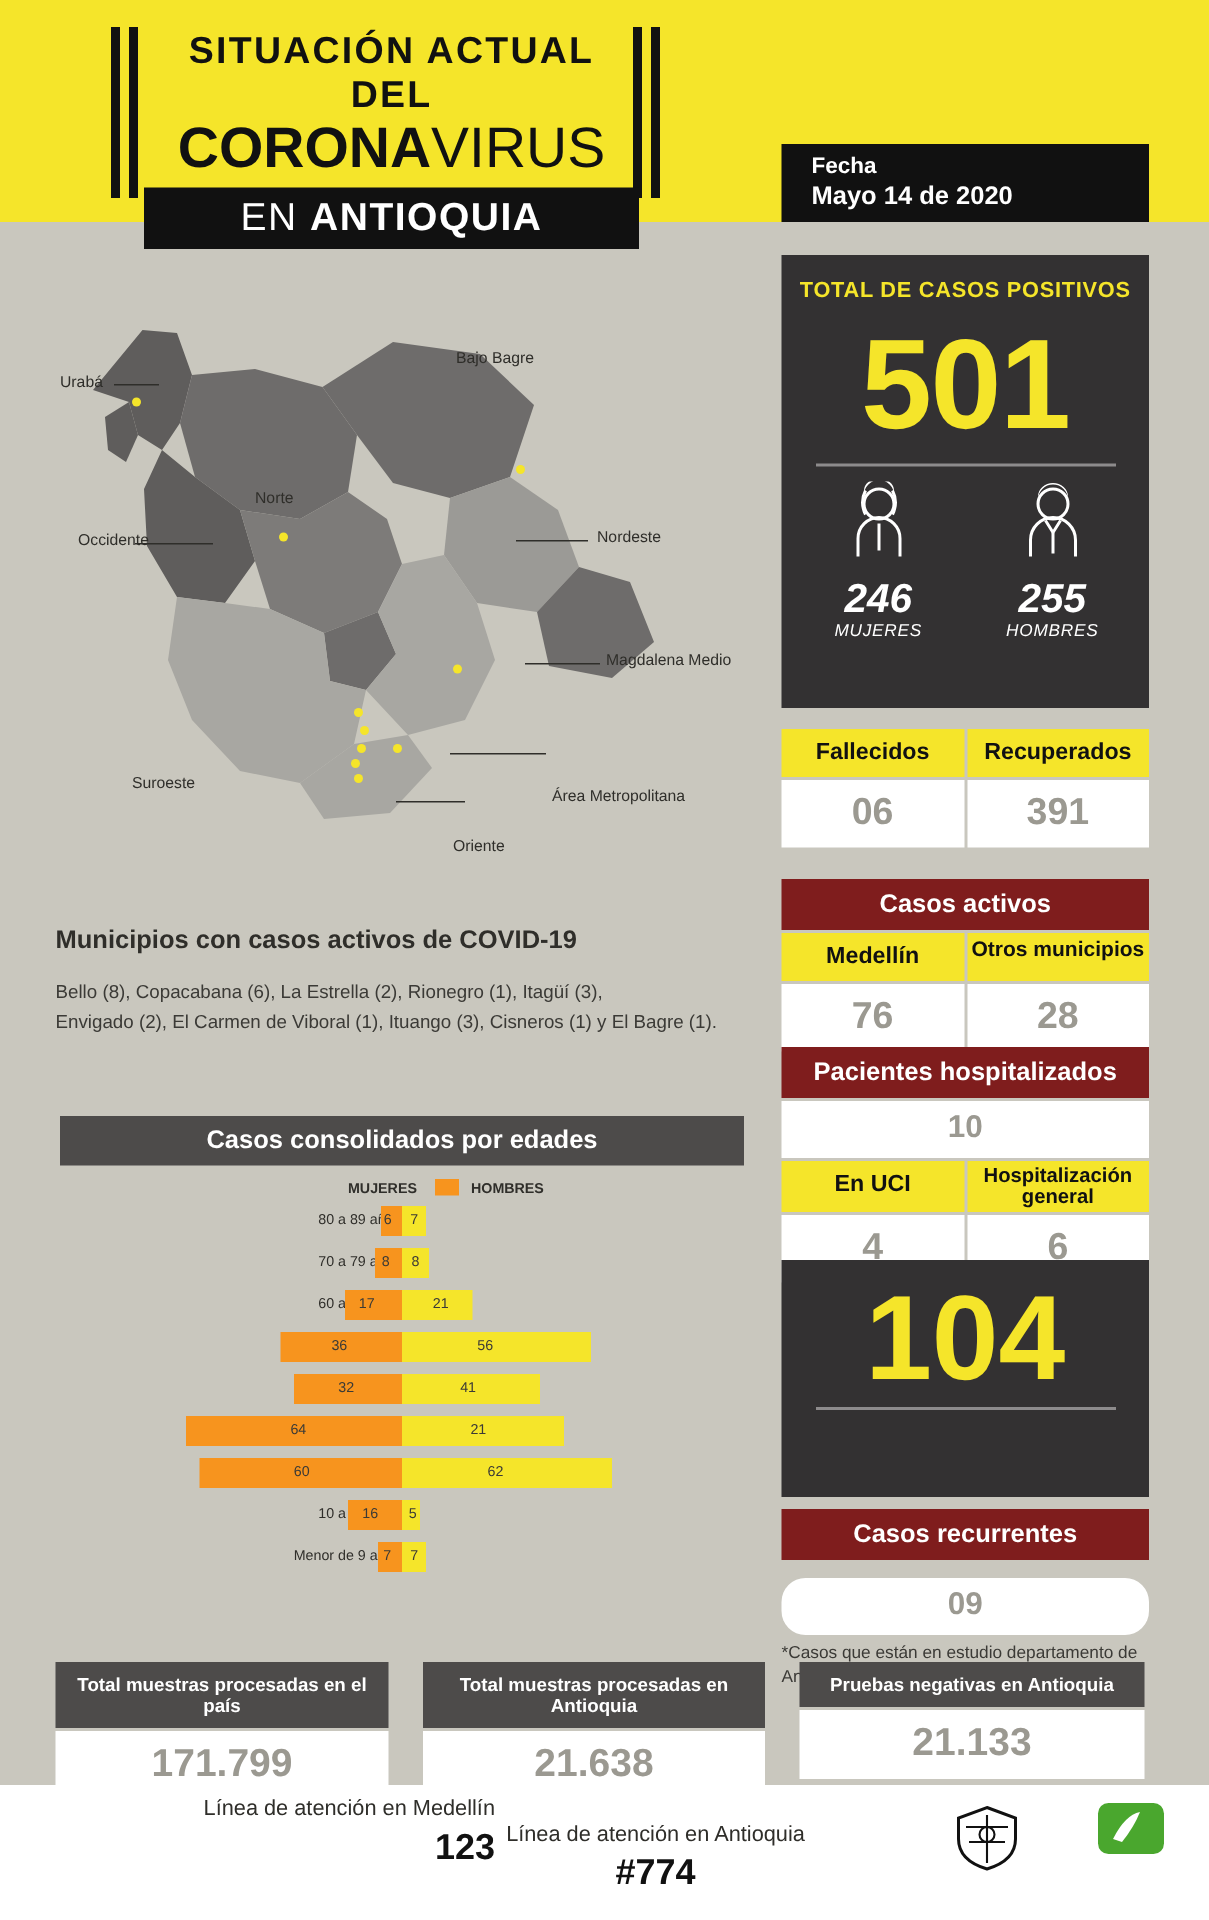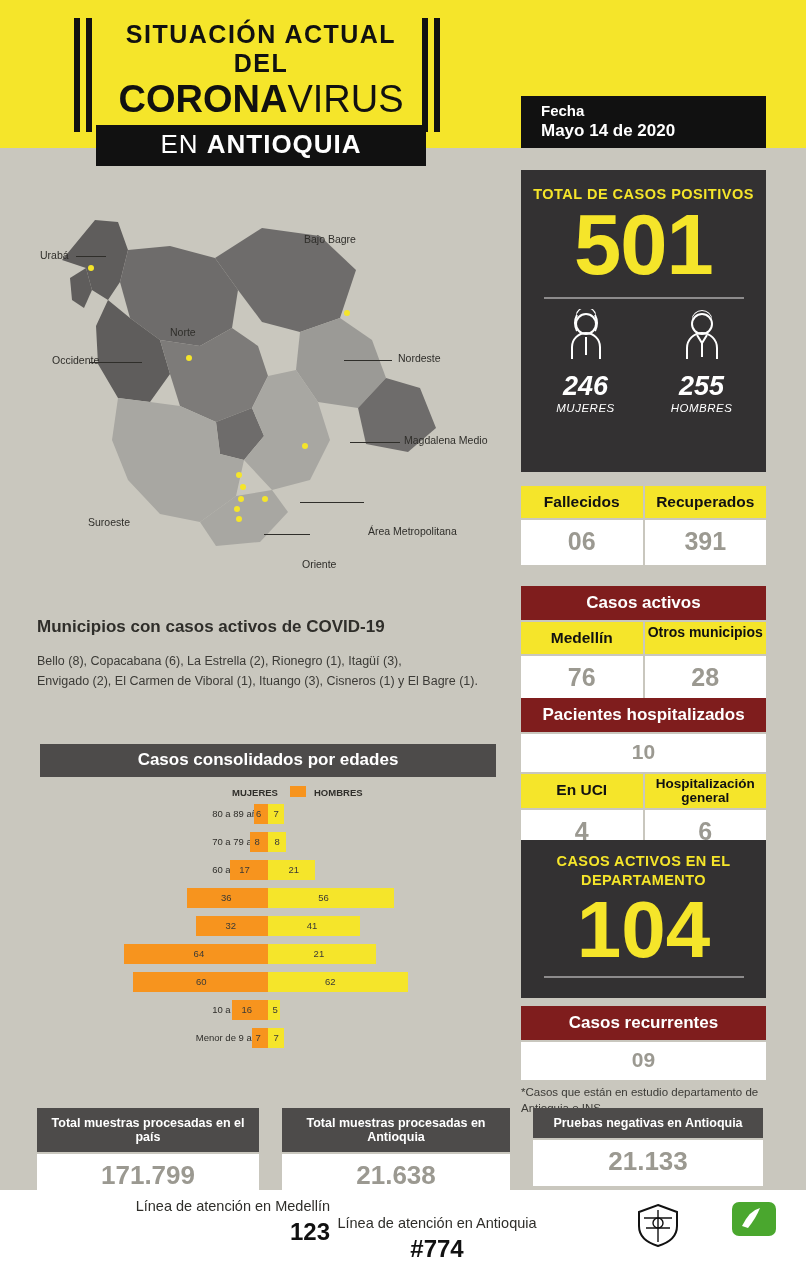--- a/index.html
+++ b/index.html
@@ -58,21 +58,21 @@
     top: 170px; height: 302px;
     background: #333132;
     text-align: center;
   }
   .total-title {
     font-size: 14.5px; font-weight: bold; color: #f5e52a;
     letter-spacing: .5px; padding-top: 16px;
   }
   .total-num {
     font-size: 85px; font-weight: bold; color: #f5e52a;
-    line-height: 1.0; margin-top: 0; letter-spacing: -1px; text-align: center;
+    line-height: 1.0; margin-top: 12px; letter-spacing: -1px; text-align: center;
   }
   .total-rule {
     width: 200px; height: 2px; background: #8d8b8c;
     margin: 10px auto 0 auto;
   }
   .gender-row {
     display: flex; justify-content: center; gap: 24px;
     margin-top: 10px;
     font-style: italic;
   }
@@ -435,31 +435,27 @@
     <div>En UCI</div>
     <div style="line-height:1.05; font-size:13.5px; padding:3px 0;">Hospitalización general</div>
   </div>
   <div class="two-val">
     <div>4</div>
     <div>6</div>
   </div>
 </div>
 
 <div class="rc dept-panel" style="position:absolute; top:840px; height:158px;">
-  <div class="dept-title">
-    <span>CASOS ACTIVOS EN EL</span><br>
-    <span>DEPARTAMENTO</span>
-  </div>
   <div class="dept-num">104</div>
   <div class="dept-rule"></div>
 </div>
 
 <div class="rc" style="position:absolute; top:1006px;">
   <div class="bar-title">Casos recurrentes</div>
-  <div class="full-val" style="margin-top:2px;">09</div>
+  <div class="full-val" style="margin-top:12px;border-radius:16px;">09</div>
   <div class="note">*Casos que están en estudio departamento de Antioquia e INS.</div>
 </div>
 
 <div class="samp" style="left:37px; width:222px;">
   <div class="samp-head">Total muestras procesadas en el país</div>
   <div class="samp-val">171.799</div>
 </div>
 <div class="samp" style="left:282px; width:228px;">
   <div class="samp-head">Total muestras procesadas en Antioquia</div>
   <div class="samp-val">21.638</div>

